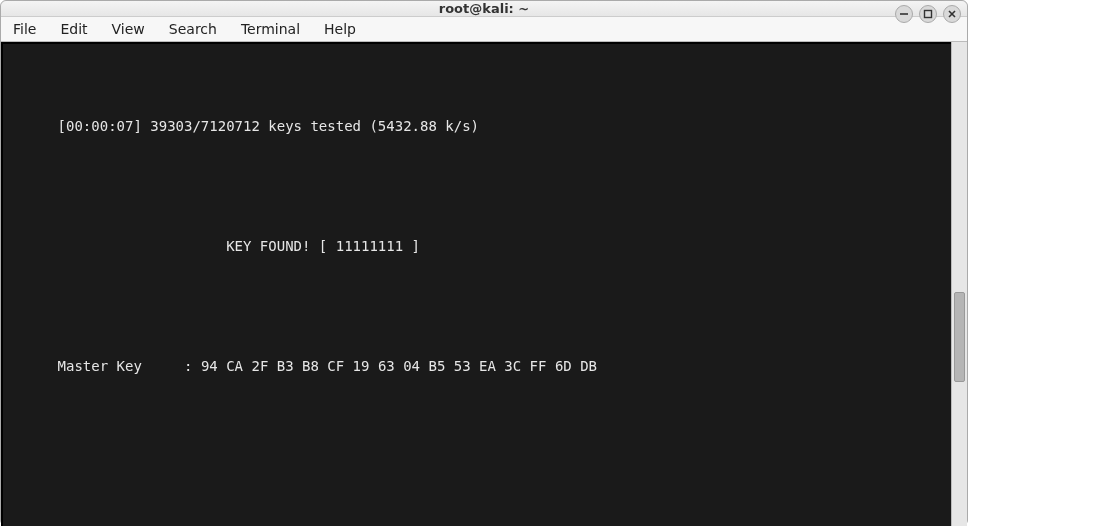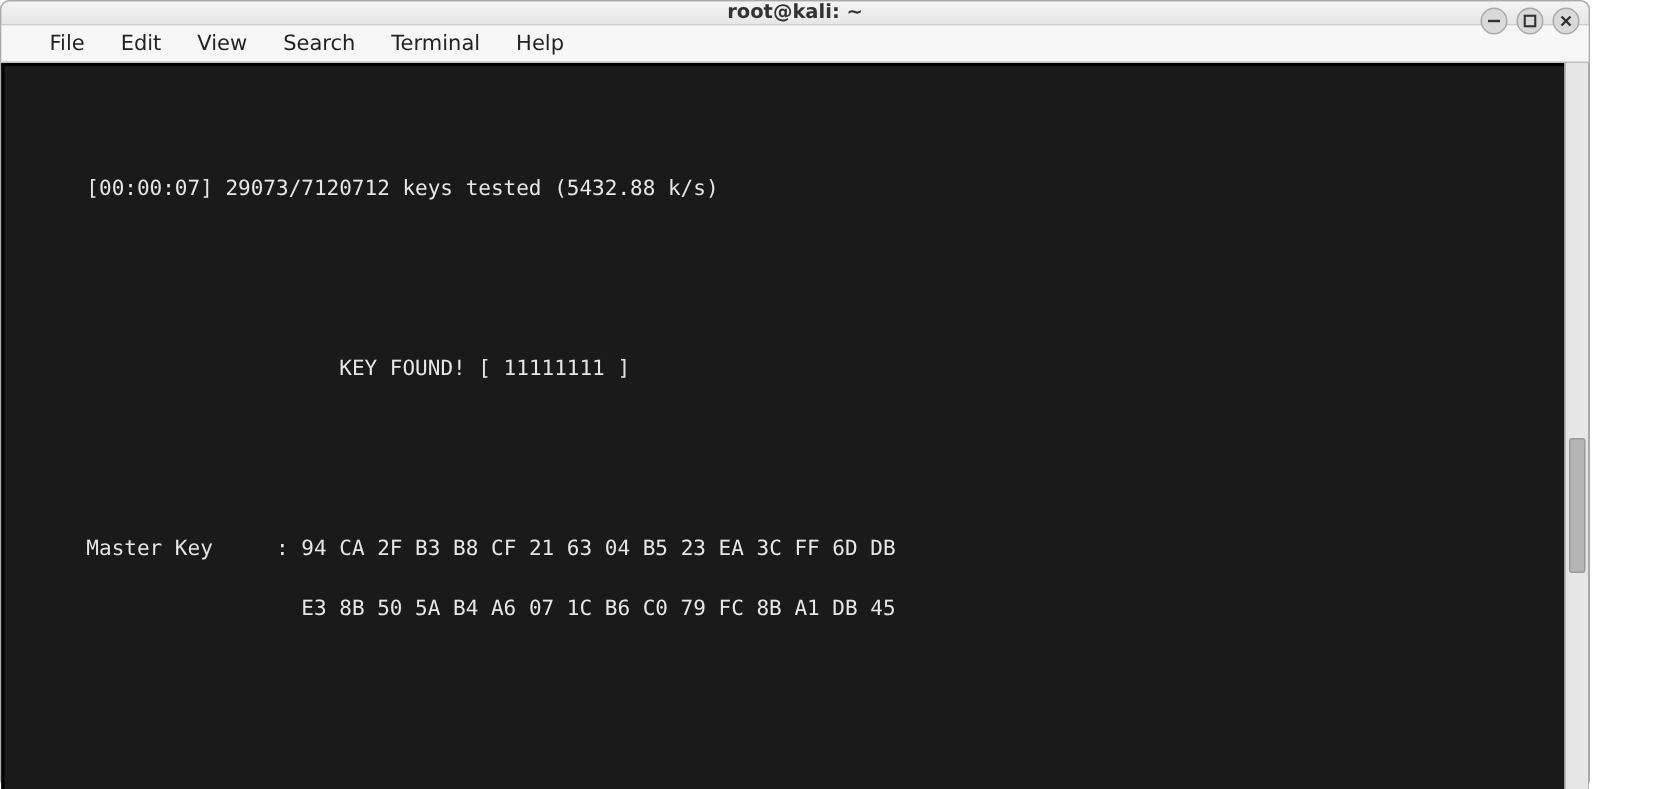--- a/index.html
+++ b/index.html
@@ -4,21 +4,21 @@
 <style>
   * { box-sizing: border-box; }
   html, body {
     margin: 0; padding: 0;
     width: 1108px; height: 526px;
     font-family: "DejaVu Sans", "Liberation Sans", Arial, sans-serif;
     background: #fff;
     overflow: hidden;
   }
   .window {
-    width: 1060px; height: 526px;
+    width: 968px; height: 526px;
     display: flex; flex-direction: column;
     background: #e8e8e8;
     border: 1px solid #aaa;
     border-radius: 6px;
   }
   .titlebar {
     height: 28px;
     background: linear-gradient(#f4f4f4,#e6e6e6);
     border-bottom: 1px solid #ccc;
     display: flex; align-items: center; justify-content: center;
@@ -41,21 +41,21 @@
     display: flex; align-items: center; justify-content: center;
     font-size: 11px; color: #333;
     cursor: pointer;
     line-height: 1;
   }
   .menubar {
     height: 28px;
     background: #f7f7f7;
     border-bottom: 1px solid #bbb;
     display: flex; align-items: flex-end;
-    padding: 0 20px;
+    padding: 0 0;
   }
   .menubar .menu-item {
     padding: 4px 12px;
     font-size: 14px;
     color: #222;
     cursor: pointer;
   }
   .term-wrap {
     flex: 1;
     display: flex;
@@ -125,28 +125,27 @@
     <div class="menu-item">Edit</div>
     <div class="menu-item">View</div>
     <div class="menu-item">Search</div>
     <div class="menu-item">Terminal</div>
     <div class="menu-item">Help</div>
   </div>
 
   <div class="term-wrap">
     <div class="terminal">
 <div class="line"> </div>
-<div class="line">      <span>[00:00:07] 29073/7120712 keys tested (5432.88 k/s)</span></div>
+<div class="line">      <span>[00:00:07] 39303/7120712 keys tested (5432.88 k/s)</span></div>
 <div class="line"> </div>
 <div class="line"> </div>
 <div class="line">                          <span>KEY FOUND! [ 11111111 ]</span></div>
 <div class="line"> </div>
 <div class="line"> </div>
-<div class="line">      <span>Master Key</span>     : <span>94 CA 2F B3 B8 CF 21 63 04 B5 23 EA 3C FF 6D DB</span></div>
-<div class="line">                       <span>E3 8B 50 5A B4 A6 07 1C B6 C0 79 FC 8B A1 DB 45</span></div>
+<div class="line">      <span>Master Key</span>     : <span>94 CA 2F B3 B8 CF 19 63 04 B5 53 EA 3C FF 6D DB</span></div>
 <div class="line"> </div>
 
 
 
 
 
 
 
     </div>
     <div class="scrollbar">

